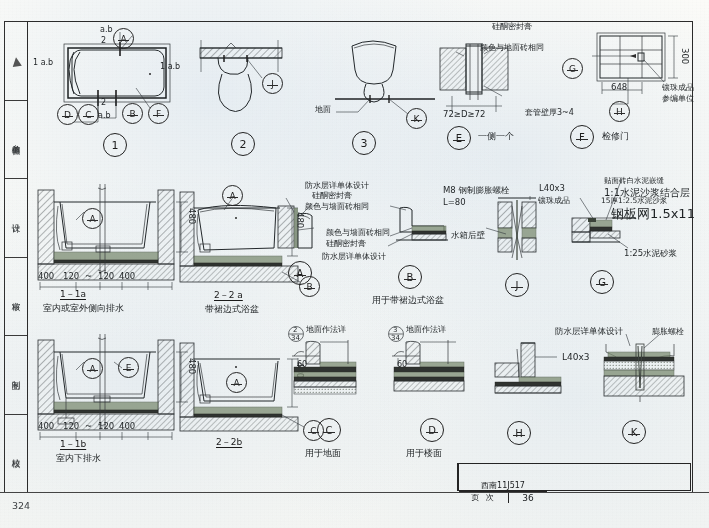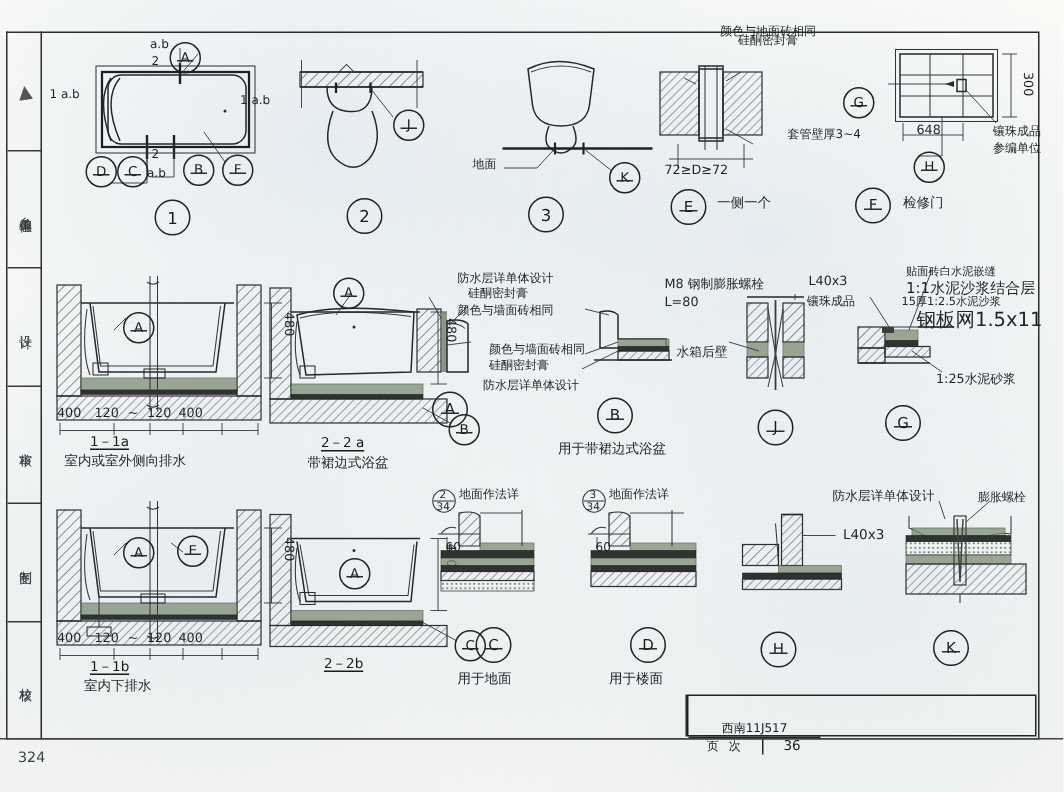--- a/index.html
+++ b/index.html
@@ -195,37 +195,37 @@
   </svg>
   <span class="lbl cn u" style="left:315px;top:105px;font-size:8px">地面</span>
   <div class="bubble bub-sm" style="left:406px;top:108px">
       <span>K</span>
     </div>
   <div class="circ-no" style="left:352px;top:131px">
       <span>3</span>
     </div>
 
   <span class="lbl cn" style="left:492px;top:22px">硅酮密封膏</span>
-  <span class="lbl cn" style="left:480px;top:16px">颜色与地面砖相同</span>
+  <span class="lbl cn" style="left:480px;top:43px">颜色与地面砖相同</span>
   <svg style="left:440px;top:44px" width="135" height="72">
     <rect x="0" y="4" width="26" height="42" class="hatch-con"></rect>
     <rect x="42" y="4" width="26" height="42" class="hatch-con"></rect>
     <rect x="26" y="0" width="16" height="50" class="st"></rect>
     <line x1="30" y1="0" x2="30" y2="56" class="st-thin"></line>
     <line x1="38" y1="0" x2="38" y2="56" class="st-thin"></line>
     <line x1="26" y1="2" x2="42" y2="2" class="st"></line>
     <line x1="26" y1="48" x2="42" y2="48" class="st"></line>
     <path d="M24 12 L16 8" class="dim"></path>
     <path d="M44 10 L54 4" class="dim"></path>
     <path d="M44 42 L62 52" class="dim"></path>
     <line x1="12" y1="52" x2="12" y2="68" class="dim"></line>
     <line x1="56" y1="52" x2="56" y2="68" class="dim"></line>
     <line x1="6" y1="62" x2="62" y2="62" class="dim"></line>
   </svg>
-  <span class="lbl cn" style="left:525px;top:85px">套管壁厚3~4</span>
+  <span class="lbl cn" style="left:525px;top:108px">套管壁厚3~4</span>
   <span class="lbl num" style="left:443px;top:110px;font-size:8.5px">72≥D≥72</span>
   <div class="bubble bub-md" style="left:447px;top:126px">
       <span>E</span>
     </div>
   <span class="lbl cn" style="left:478px;top:131px;font-size:9px">一侧一个</span>
 
   <svg style="left:592px;top:30px" width="110" height="90">
     <rect x="8" y="6" width="62" height="42" class="st"></rect>
     <rect x="5" y="3" width="68" height="48" class="st-thin"></rect>
     <line x1="8" y1="20" x2="70" y2="20" class="st-thin"></line>

